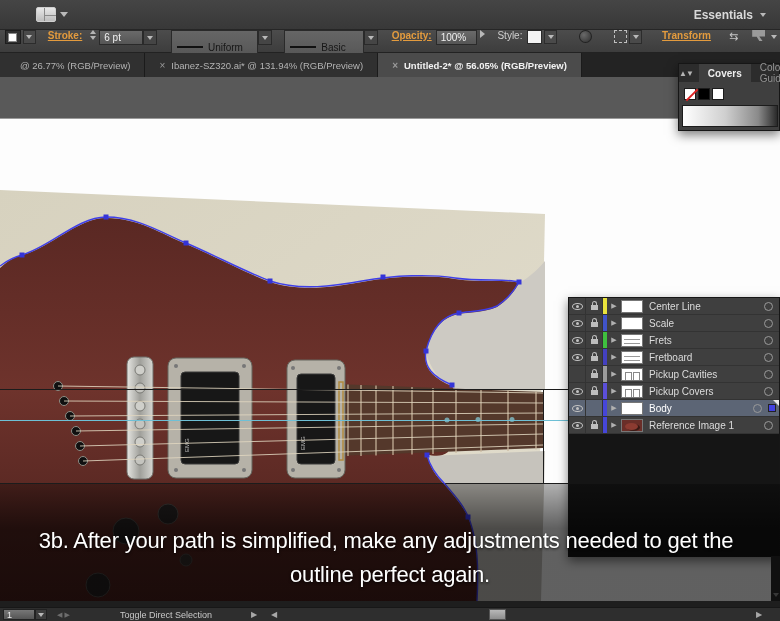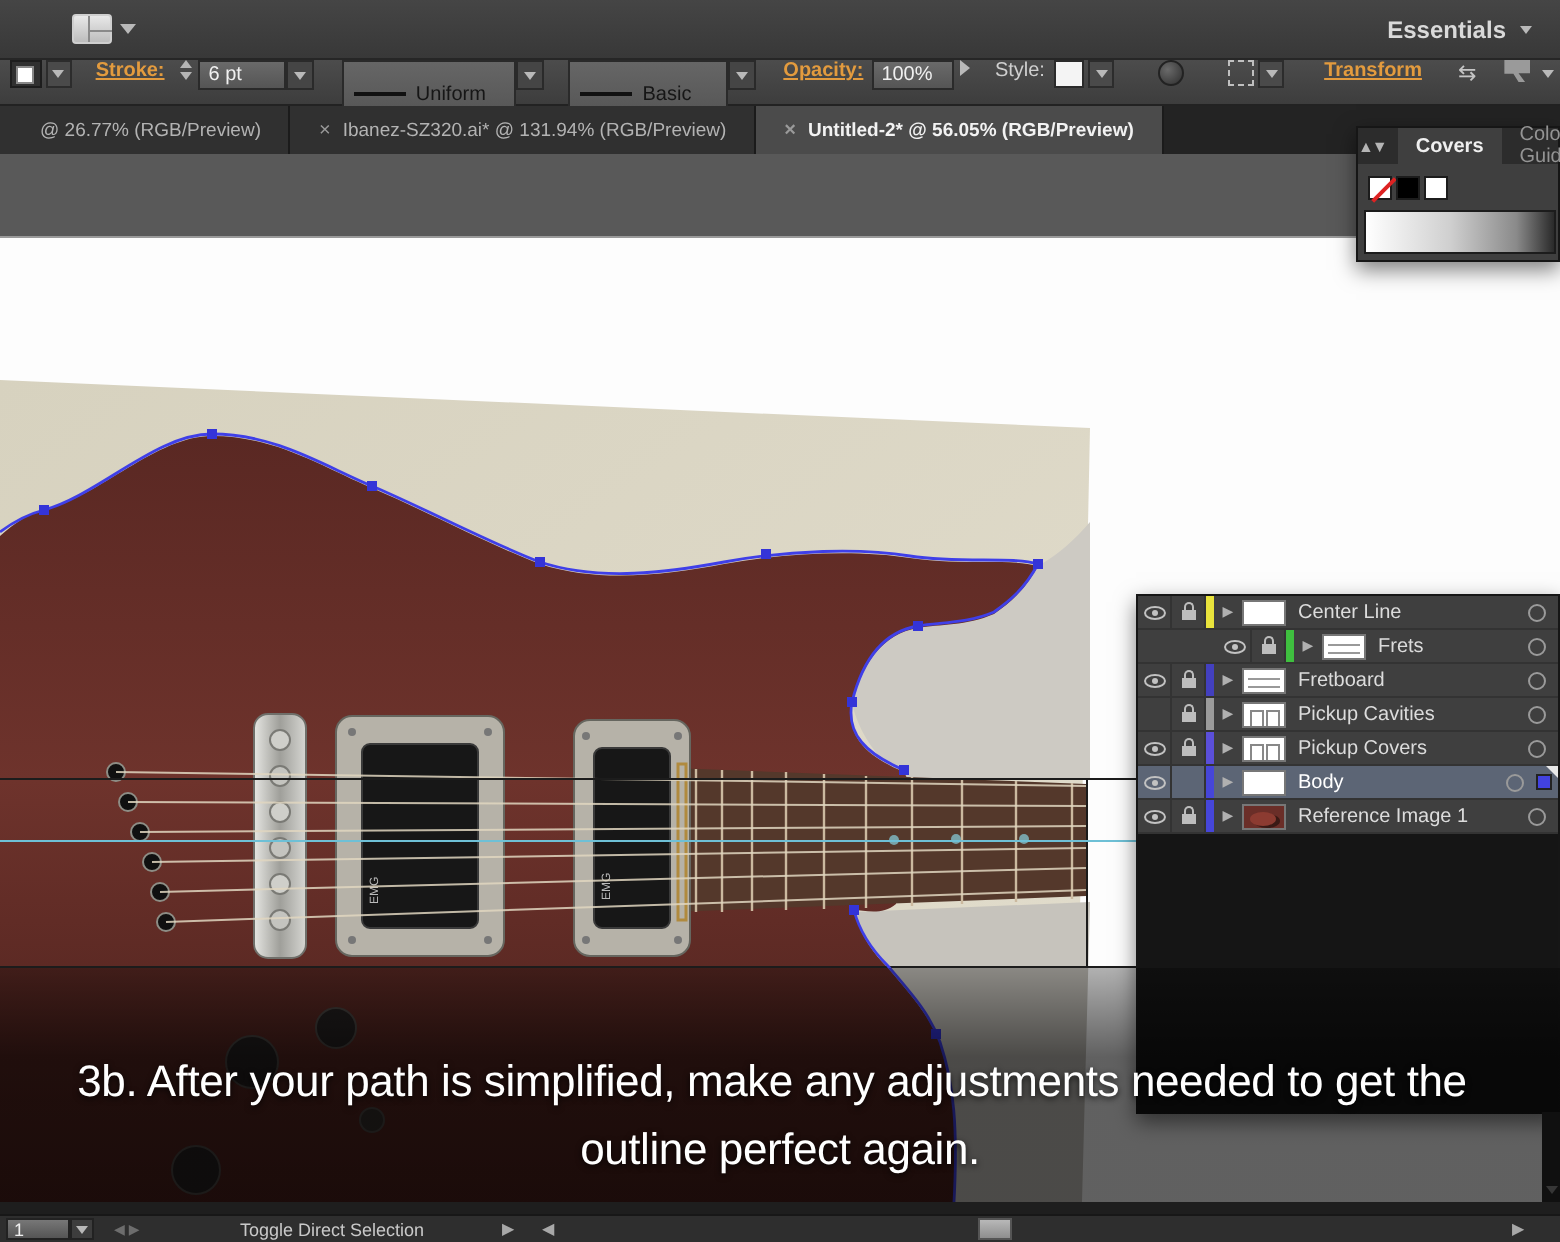--- a/index.html
+++ b/index.html
@@ -378,21 +378,34 @@
           </span>
           <span class="cell">
             <span class="lock-ic"></span>
           </span>
           <span class="cbar" style="background:#e9e33c"></span>
           <span class="disc">▶</span>
           <span class="thumb t-blank"></span>
           <span class="lname">Center Line</span>
           <span class="target"></span>
         </div>
-        <div class="lrow" style="position: relative; padding-left: 40px;">
+        <div class="lrow" style="position: relative;">
+          <span class="cell">
+            <span class="eye-ic"></span>
+          </span>
+          <span class="cell">
+            <span class="lock-ic"></span>
+          </span>
+          <span class="cbar" style="background:#4053c9"></span>
+          <span class="disc">▶</span>
+          <span class="thumb t-blank"></span>
+          <span class="lname">Scale</span>
+          <span class="target"></span>
+        </div>
+        <div class="lrow" style="position: relative;">
           <span class="cell">
             <span class="eye-ic"></span>
           </span>
           <span class="cell">
             <span class="lock-ic"></span>
           </span>
           <span class="cbar" style="background:#3fbf3f"></span>
           <span class="disc">▶</span>
           <span class="thumb t-lines"></span>
           <span class="lname">Frets</span>

